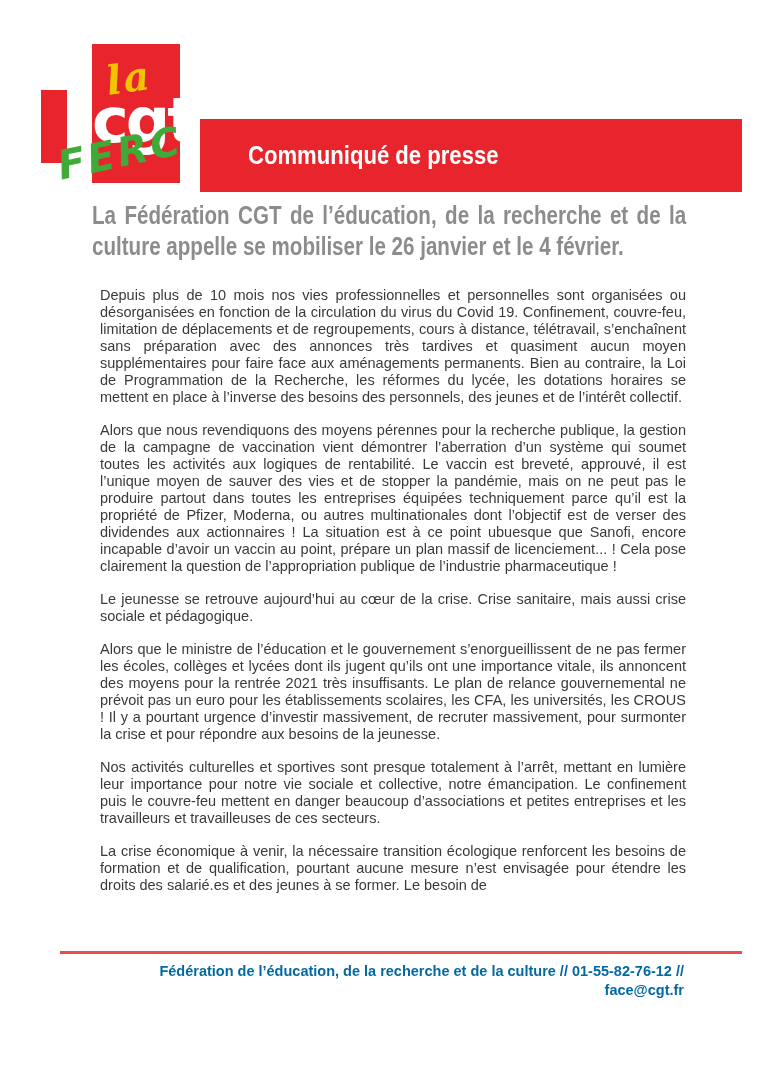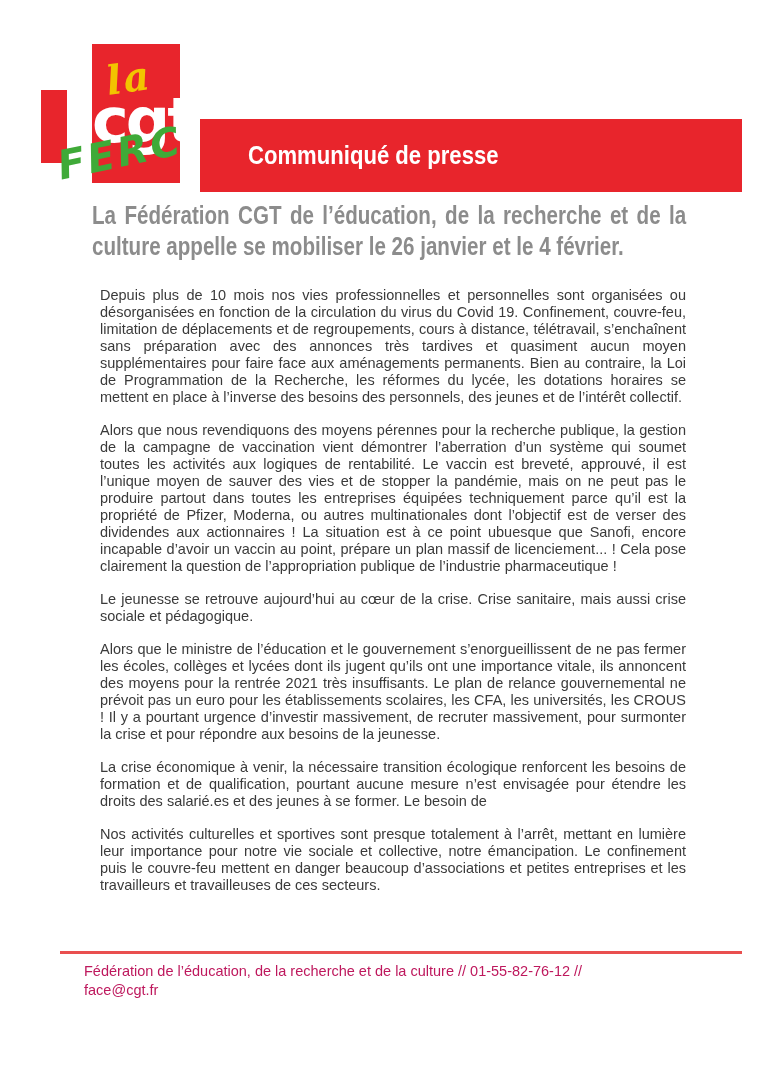--- a/index.html
+++ b/index.html
@@ -74,22 +74,22 @@
     text-align:justify;
   }
   .doc-body p{margin:0 0 16px 8px;}
   
   .footer-rule{
     position:absolute;left:60px;top:951px;width:682px;height:3px;
     background:var(--rule);
   }
   .footer-text{
     position:absolute;left:84px;top:962px;width:600px;
-    text-align:left;color:#be185d;
-    font-weight:normal;font-size:14.5px;line-height:19px;
+    text-align:right;color:#0369a1;
+    font-weight:bold;font-size:14.5px;line-height:19px;
   }
 </style>
 </head>
 <body>
 
 <div class="page" style="--red:#e8252c;--green:#3faa38;--yellow:#f2c400;--rule:#e94f4f;">
 
   <div class="bar-left"></div>
 
   <div class="logo-square">
@@ -103,22 +103,22 @@
     <span class="banner-text">Communiqué de presse</span>
   </div>
 
   <div class="doc-title">La Fédération CGT de l’éducation, de la recherche et de la culture appelle se mobiliser le 26 janvier et le 4 février.</div>
 
   <div class="doc-body">
     <p>Depuis plus de 10 mois nos vies professionnelles et personnelles sont organisées ou désorganisées en fonction de la circulation du virus du Covid 19. Confinement, couvre-feu, limitation de déplacements et de regroupements, cours à distance, télétravail, s’enchaînent sans préparation avec des annonces très tardives et quasiment aucun moyen supplémentaires pour faire face aux aménagements permanents. Bien au contraire, la Loi de Programmation de la Recherche, les réformes du lycée, les dotations horaires se mettent en place à l’inverse des besoins des personnels, des jeunes et de l’intérêt collectif.</p>
     <p>Alors que nous revendiquons des moyens pérennes pour la recherche publique, la gestion de la campagne de vaccination vient démontrer l’aberration d’un système qui soumet toutes les activités aux logiques de rentabilité. Le vaccin est breveté, approuvé, il est l’unique moyen de sauver des vies et de stopper la pandémie, mais on ne peut pas le produire partout dans toutes les entreprises équipées techniquement parce qu’il est la propriété de Pfizer, Moderna, ou autres multinationales dont l’objectif est de verser des dividendes aux actionnaires ! La situation est à ce point ubuesque que Sanofi, encore incapable d’avoir un vaccin au point, prépare un plan massif de licenciement... ! Cela pose clairement la question de l’appropriation publique de l’industrie pharmaceutique !</p>
     <p>Le jeunesse se retrouve aujourd’hui au cœur de la crise. Crise sanitaire, mais aussi crise sociale et pédagogique.</p>
     <p>Alors que le ministre de l’éducation et le gouvernement s’enorgueillissent de ne pas fermer les écoles, collèges et lycées dont ils jugent qu’ils ont une importance vitale, ils annoncent des moyens pour la rentrée 2021 très insuffisants. Le plan de relance gouvernemental ne prévoit pas un euro pour les établissements scolaires, les CFA, les universités, les CROUS ! Il y a pourtant urgence d’investir massivement, de recruter massivement, pour surmonter la crise et pour répondre aux besoins de la jeunesse.</p>
+    <p>Nos activités culturelles et sportives sont presque totalement à l’arrêt, mettant en lumière leur importance pour notre vie sociale et collective, notre émancipation. Le confinement puis le couvre-feu mettent en danger beaucoup d’associations et petites entreprises et les travailleurs et travailleuses de ces secteurs.</p>
     <p>La crise économique à venir, la nécessaire transition écologique renforcent les besoins de formation et de qualification, pourtant aucune mesure n’est envisagée pour étendre les droits des salarié.es et des jeunes à se former. Le besoin de</p>
-    <p>Nos activités culturelles et sportives sont presque totalement à l’arrêt, mettant en lumière leur importance pour notre vie sociale et collective, notre émancipation. Le confinement puis le couvre-feu mettent en danger beaucoup d’associations et petites entreprises et les travailleurs et travailleuses de ces secteurs.</p>
   </div>
 
   <div class="footer-rule"></div>
   <div class="footer-text">
     <div>Fédération de l’éducation, de la recherche et de la culture // 01-55-82-76-12 //</div>
     <div>face@cgt.fr</div>
   </div>
 
 </div>
 

